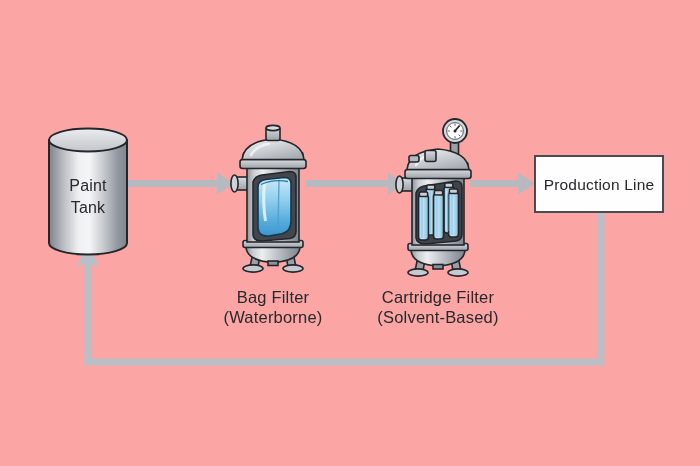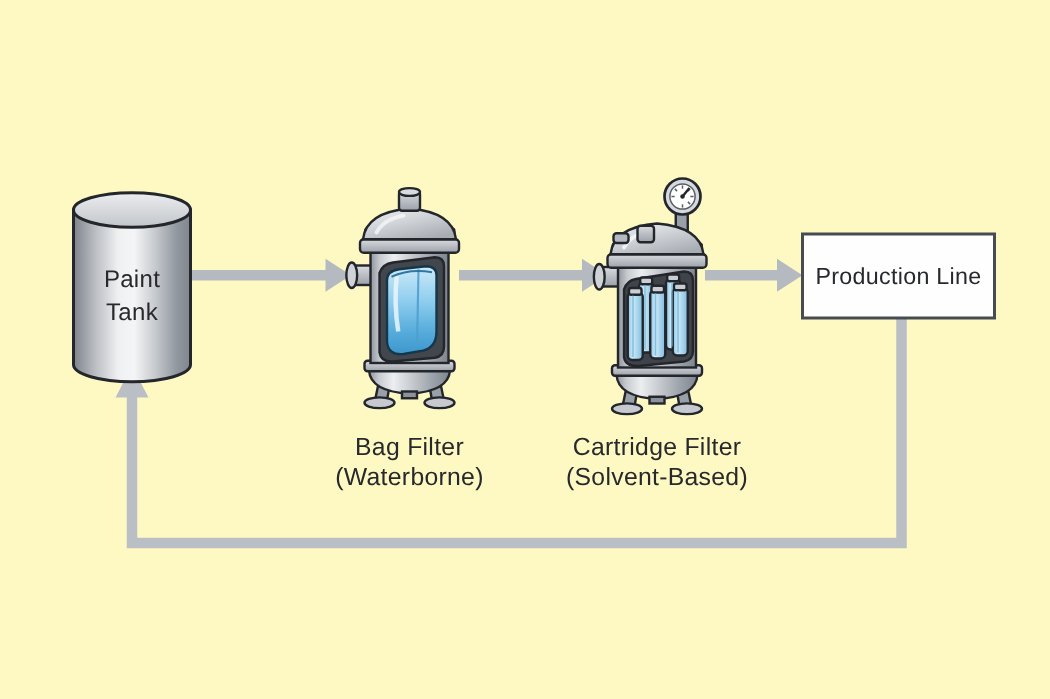--- a/index.html
+++ b/index.html
@@ -1,17 +1,17 @@
 <!DOCTYPE html>
 <html><head>
 <meta charset="utf-8">
 <style>
   html,body{margin:0;padding:0;background:#ffffff;}
   .stage{
-    position:relative;width:700px;height:466px;background:#fef9c3;
+    position:relative;width:700px;height:466px;background:#fca5a5;
     overflow:hidden;font-family:"Liberation Sans",sans-serif;
   }
   .stage svg{position:absolute;left:0;top:0;}
   text{fill:#27292d;font-family:"Liberation Sans",sans-serif;}
   .node-label{font-size:16.5px;letter-spacing:.2px;}
   .tank-label{font-size:16px;letter-spacing:.2px;}
   .box-label{font-size:15.5px;letter-spacing:.2px;}
 </style>
 </head>
 <body>

